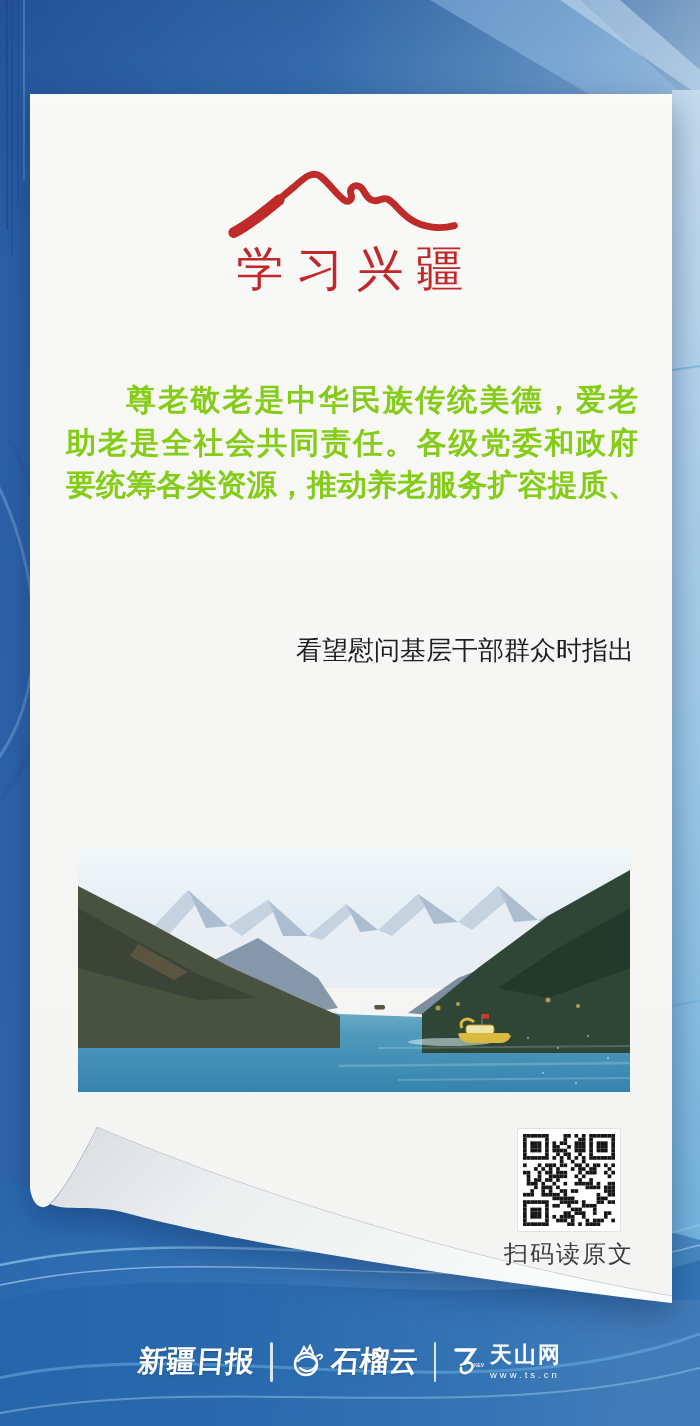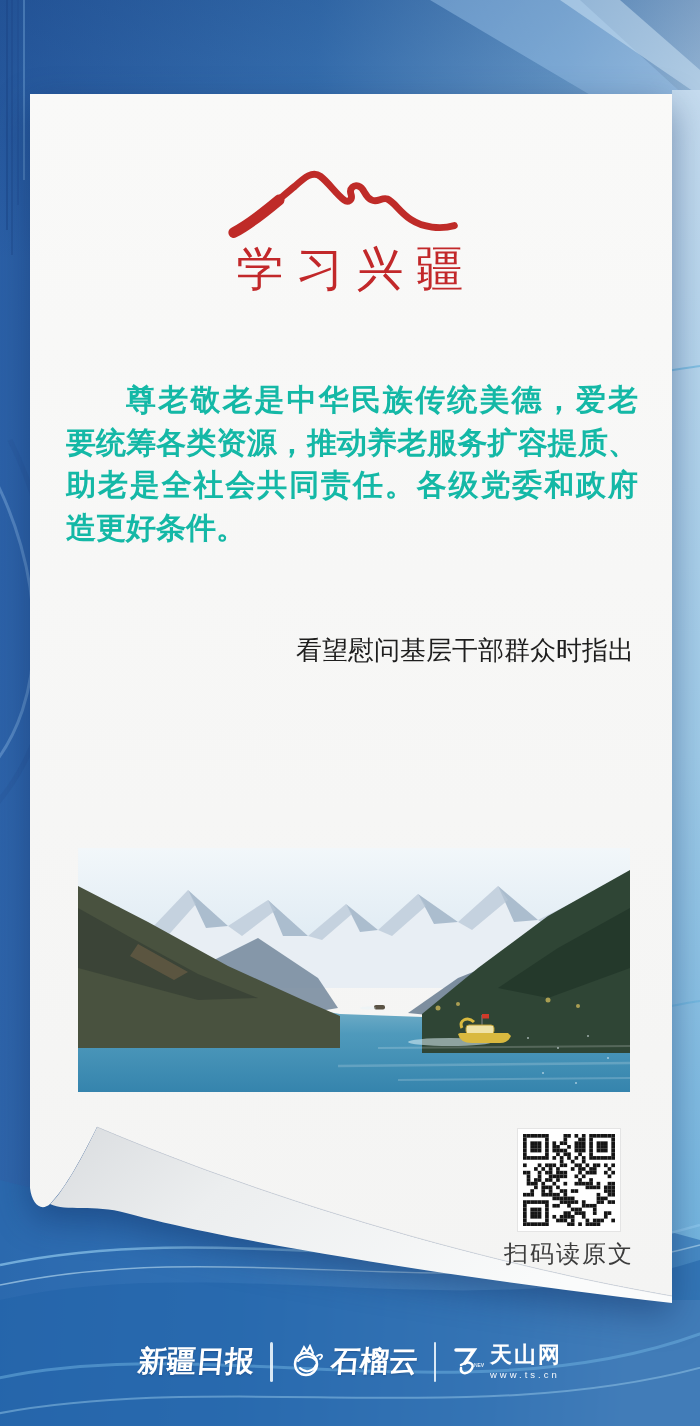--- a/index.html
+++ b/index.html
@@ -12,21 +12,21 @@
   .paper-svg{position:absolute;left:0;top:0;
              filter:drop-shadow(0 12px 18px rgba(8,38,88,.45));}
 
   
   .brand-logo{left:222px;top:160px;width:256px;height:80px;}
   .brand-title{left:0;top:238px;width:700px;text-align:center;
                font-family:"Liberation Serif",serif;font-weight:400;
                font-size:47px;letter-spacing:13px;text-indent:13px;color:#c2282a;}
 
   
-  .quote{left:66px;top:379px;width:572px;color:#14b8a6;font-weight:700;
+  .quote{left:66px;top:379px;width:572px;color:#84cc16;font-weight:700;
          font-size:30px;line-height:42.6px;}
   .q-line{text-align:justify;text-align-last:justify;white-space:nowrap;}
   .q-line.first{text-indent:60px;}
   .q-line.last{text-align-last:left;white-space:normal;}
 
   
   .attr{left:68px;top:630px;width:566px;color:#1e1e1e;
         font-family:"Liberation Serif",serif;font-size:26px;line-height:42px;}
   .a-line1{text-indent:46px;text-align:justify;text-align-last:justify;white-space:nowrap;}
   .a-line2{text-align:right;}
@@ -133,23 +133,22 @@
                C108,22 116,34 124,40 C128,43 133,40 131,34
                C129,28 134,24 139,26 C145,28 144,36 152,40
                C158,43 162,37 168,39 C175,42 180,52 192,60
                C204,68 222,70 236,66" stroke-width="7"></path>
     </g>
   </svg>
   <div class="abs brand-title">学习兴疆</div>
 
   <div class="abs quote">
     <div class="q-line first">尊老敬老是中华民族传统美德，爱老</div>
+    <div class="q-line">助老是全社会共同责任。各级党委和政府</div>
     <div class="q-line">要统筹各类资源，推动养老服务扩容提质、</div>
-    <div class="q-line">助老是全社会共同责任。各级党委和政府</div>
-    <div class="q-line last">造更好条件。</div>
   </div>
 
   <div class="abs attr">
     <div class="a-line2">看望慰问基层干部群众时指出</div>
   </div>
 
   <svg class="abs photo" viewBox="0 0 552 244" preserveAspectRatio="none">
     <defs>
       <linearGradient id="pSky" x1="0" y1="0" x2="0" y2="1">
         <stop offset="0" stop-color="#f2f7fa"></stop>

